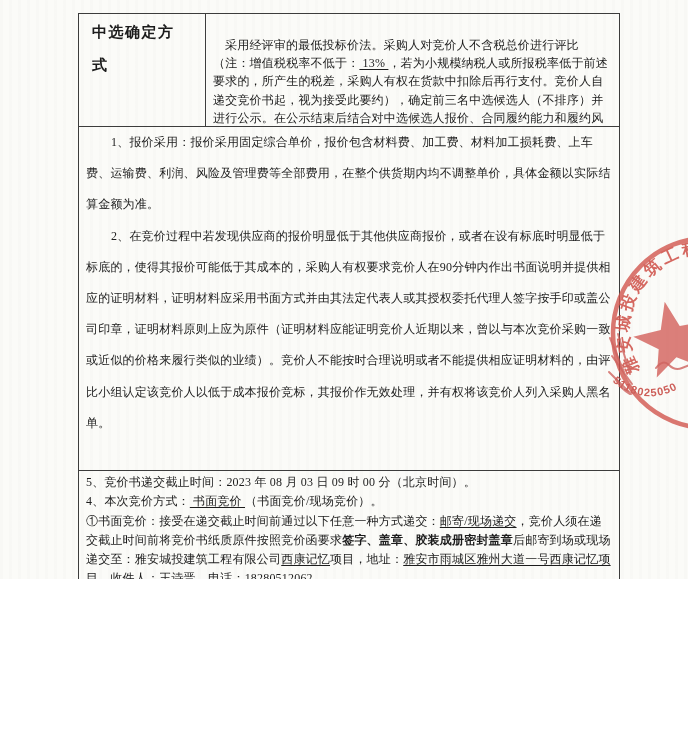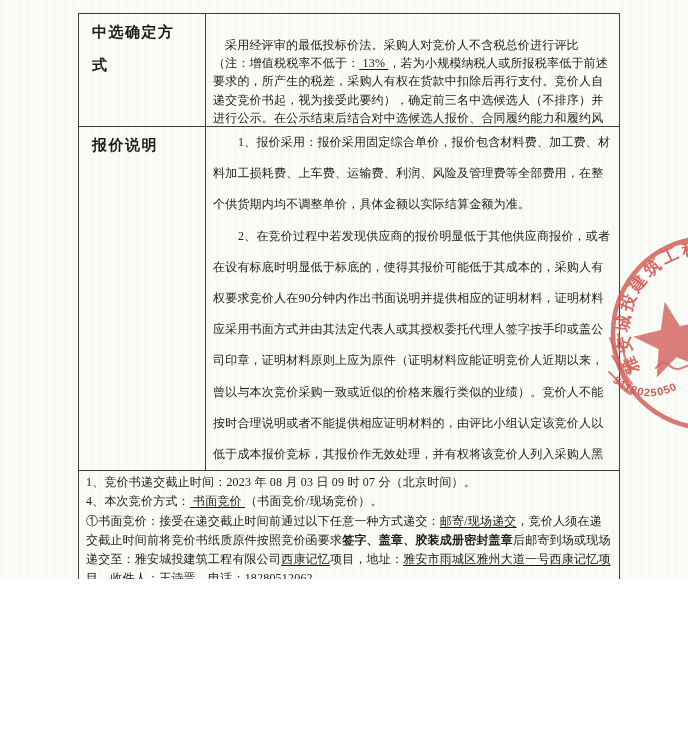--- a/index.html
+++ b/index.html
@@ -53,30 +53,29 @@
 
     <div class="trow r1">
       <div class="lcell">中选确定方
 式</div>
       <div class="ccell">
         <p><span>采用经评审的最低投标价法。采购人对竞价人不含税总价进行评比（注：增值税税率不低于：</span><span class="seg-u"> 13% </span><span>，若为小规模纳税人或所报税率低于前述要求的，所产生的税差，采购人有权在货款中扣除后再行支付。竞价人自递交竞价书起，视为接受此要约），确定前三名中选候选人（不排序）并进行公示。在公示结束后结合对中选候选人报价、合同履约能力和履约风险等方面的复核考察情况，自主确定最终中选人，达到优质采购的目的。</span></p>
       </div>
     </div>
 
     <div class="trow r2">
-      <div class="lcell">报价说明</div>
       <div class="ccell">
         <p><span>1、报价采用：报价采用固定综合单价，报价包含材料费、加工费、材料加工损耗费、上车费、运输费、利润、风险及管理费等全部费用，在整个供货期内均不调整单价，具体金额以实际结算金额为准。</span></p>
         <p><span>2、在竞价过程中若发现供应商的报价明显低于其他供应商报价，或者在设有标底时明显低于标底的，使得其报价可能低于其成本的，采购人有权要求竞价人在90分钟内作出书面说明并提供相应的证明材料，证明材料应采用书面方式并由其法定代表人或其授权委托代理人签字按手印或盖公司印章，证明材料原则上应为原件（证明材料应能证明竞价人近期以来，曾以与本次竞价采购一致或近似的价格来履行类似的业绩）。竞价人不能按时合理说明或者不能提供相应证明材料的，由评比小组认定该竞价人以低于成本报价竞标，其报价作无效处理，并有权将该竞价人列入采购人黑名单。</span></p>
       </div>
     </div>
 
     <div class="trow r3">
       <div class="ccell">
-        <p><span>1、竞价书递交截止时间：2023 年 08 月 03 日 09 时 07 分（北京时间）。</span></p>
+        <p><span>5、竞价书递交截止时间：2023 年 08 月 03 日 09 时 00 分（北京时间）。</span></p>
         <p><span>4、本次竞价方式：</span><span class="seg-u"> 书面竞价 </span><span>（书面竞价/现场竞价）。</span></p>
         <p><span>①书面竞价：接受在递交截止时间前通过以下任意一种方式递交：</span><span class="seg-u">邮寄/现场递交</span><span>，竞价人须在递交截止时间前将竞价书纸质原件按照竞价函要求</span><span class="seg-b">签字、盖章、胶装成册密封盖章</span><span>后邮寄到场或现场递交至：雅安城投建筑工程有限公司</span><span class="seg-u">西康记忆</span><span>项目，地址：</span><span class="seg-u">雅安市雨城区雅州大道一号西康记忆项目</span><span>，收件人：</span><span class="seg-u">王诗晋</span><span>，电话：</span><span class="seg-u">18280512062</span><span>。</span></p>
       </div>
     </div>
 
     <div class="trow r4">
       <div class="lcell">付款方式</div>
     </div>
 
   </div>

